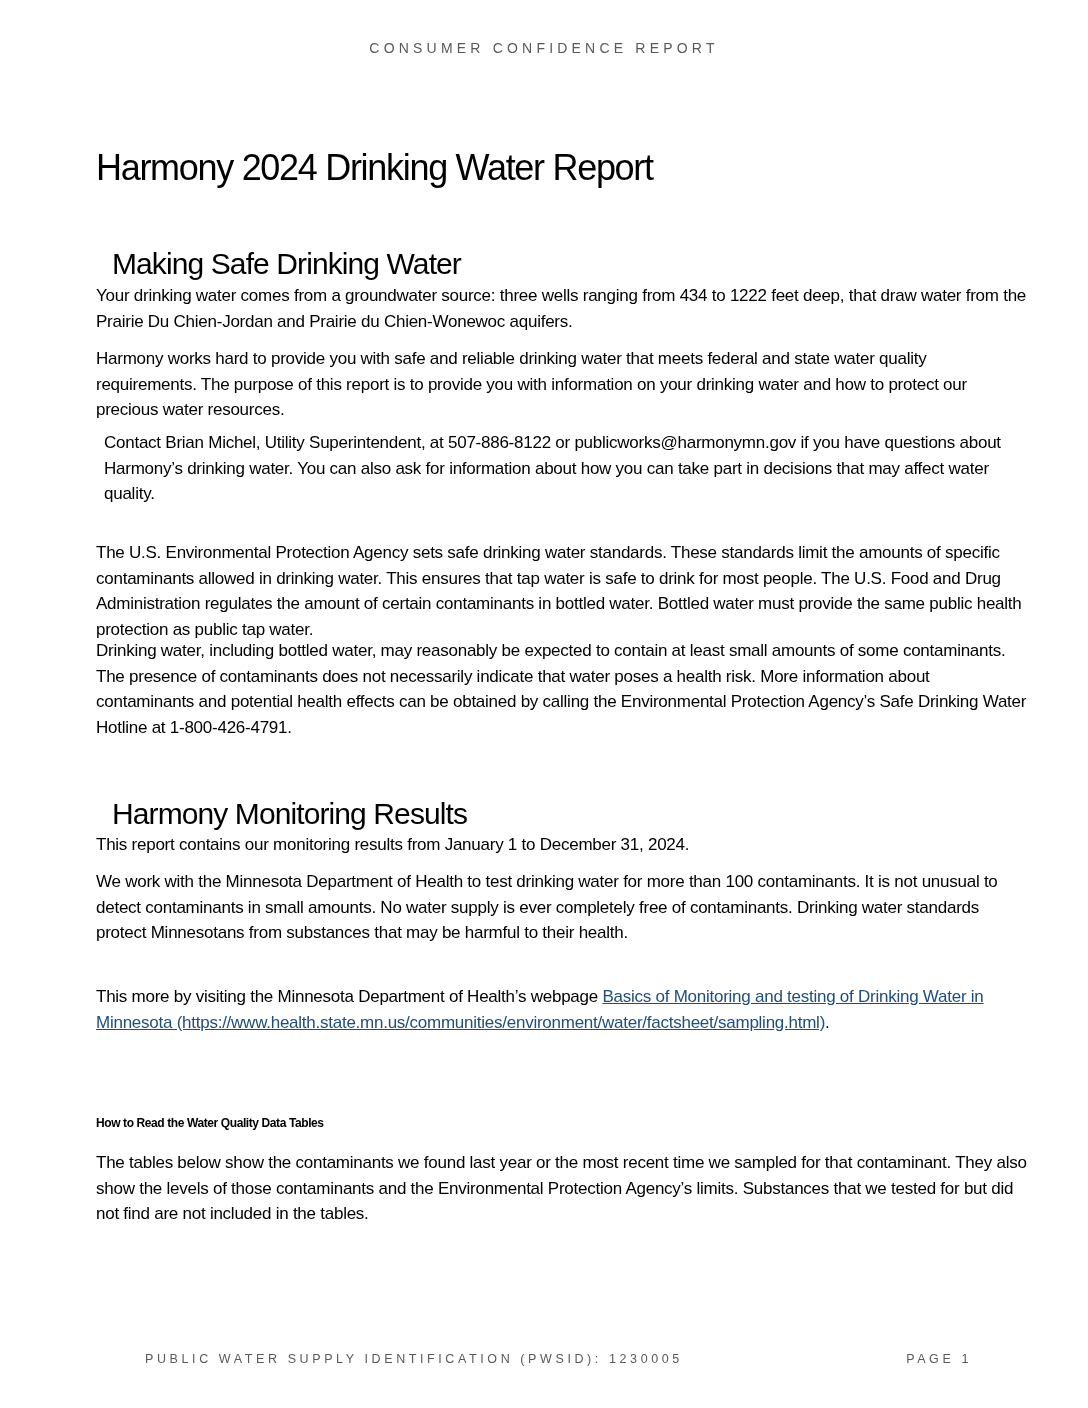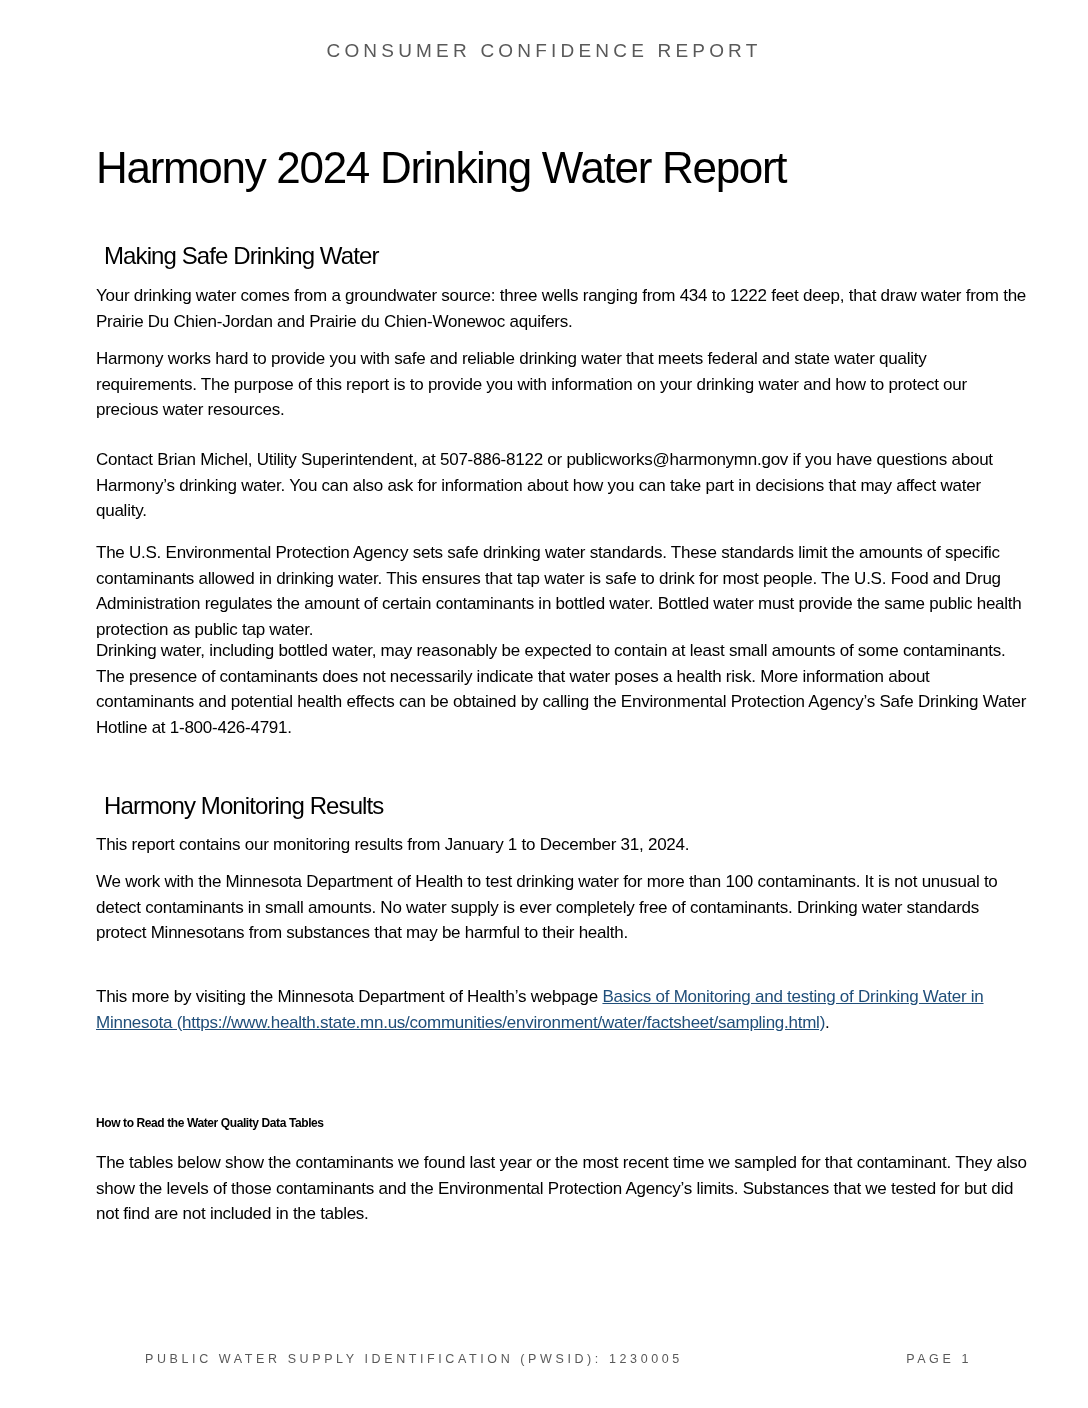--- a/index.html
+++ b/index.html
@@ -10,45 +10,45 @@
       overflow: hidden;
       font-family: "Liberation Sans", sans-serif;
       color: #000000;
     }
     .header {
       position: absolute;
       top: 40px;
       left: 0;
       width: 1088px;
       text-align: center;
-      font-size: 19px;
+      font-size: 14px;
       letter-spacing: 4.2px;
       color: #595959;
     }
     .content {
       position: absolute;
       left: 96px;
       top: 0;
       width: 935px;
     }
     h1.title {
       position: absolute;
       top: 144px;
       left: 0;
       margin: 0;
       font-weight: normal;
-      font-size: 44px;
+      font-size: 36px;
       letter-spacing: -1.3px;
       line-height: 48px;
       white-space: nowrap;
     }
     h2.section {
-      margin: 8px;
+      margin: 16px;
       font-weight: normal;
-      font-size: 24px;
+      font-size: 30px;
       letter-spacing: -0.9px;
       line-height: 40px;
       white-space: nowrap;
     }
     h3.subsection {
       margin: 0;
       font-weight: bold;
       font-size: 12px;
       letter-spacing: -0.4px;
       line-height: 26px;
@@ -95,21 +95,21 @@
   <div class="block" style="top:228px;">
     <h2 class="section">Making Safe Drinking Water</h2>
   </div>
 
   <div class="block" style="top:283px;">
     <p>Your drinking water comes from a groundwater source: three wells ranging from 434 to 1222 feet deep, that draw water from the Prairie Du Chien-Jordan and Prairie du Chien-Wonewoc aquifers.</p>
   </div>
   <div class="block" style="top:346px;">
     <p>Harmony works hard to provide you with safe and reliable drinking water that meets federal and state water quality requirements. The purpose of this report is to provide you with information on your drinking water and how to protect our precious water resources.</p>
   </div>
-  <div class="block" style="top:447px;">
+  <div class="block" style="top:430px;margin-left:8px;">
     <p>Contact Brian Michel, Utility Superintendent, at 507-886-8122 or publicworks@harmonymn.gov if you have questions about Harmony’s drinking water. You can also ask for information about how you can take part in decisions that may affect water quality.</p>
   </div>
   <div class="block" style="top:532px;margin-top:8px;">
     <p>The U.S. Environmental Protection Agency sets safe drinking water standards. These standards limit the amounts of specific contaminants allowed in drinking water. This ensures that tap water is safe to drink for most people. The U.S. Food and Drug Administration regulates the amount of certain contaminants in bottled water. Bottled water must provide the same public health protection as public tap water.</p>
   </div>
   <div class="block" style="top:638px;">
     <p>Drinking water, including bottled water, may reasonably be expected to contain at least small amounts of some contaminants. The presence of contaminants does not necessarily indicate that water poses a health risk. More information about contaminants and potential health effects can be obtained by calling the Environmental Protection Agency’s Safe Drinking Water Hotline at 1-800-426-4791.</p>
   </div>
 
   <div class="block" style="top:778px;">

